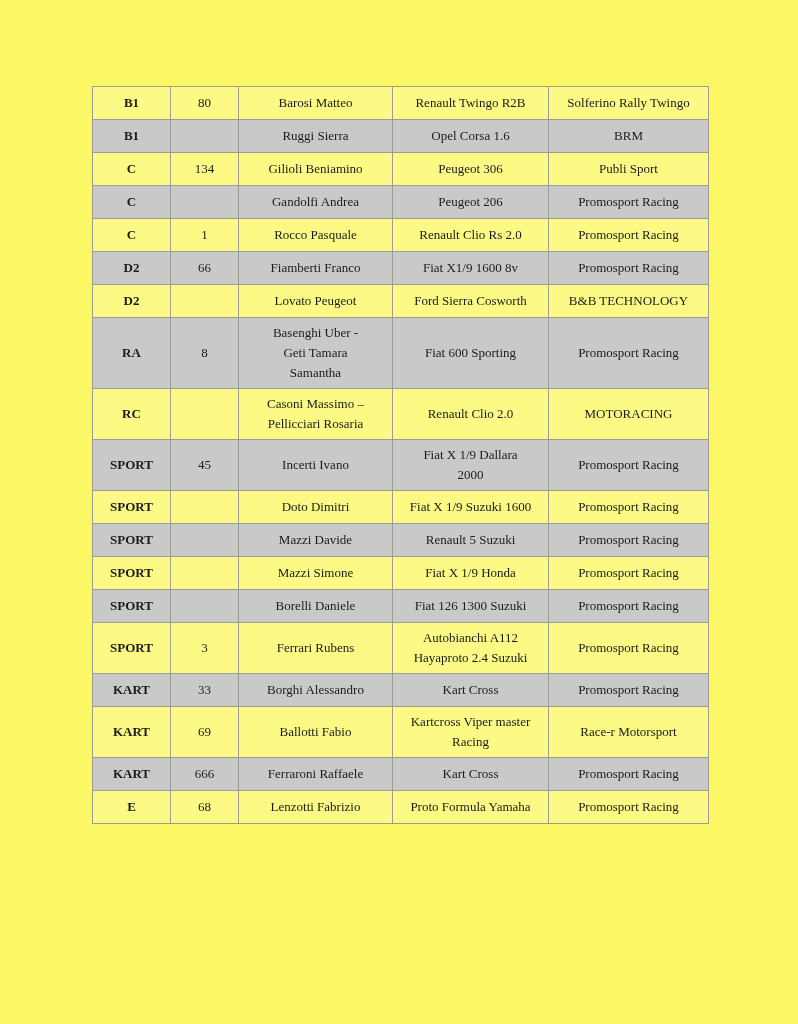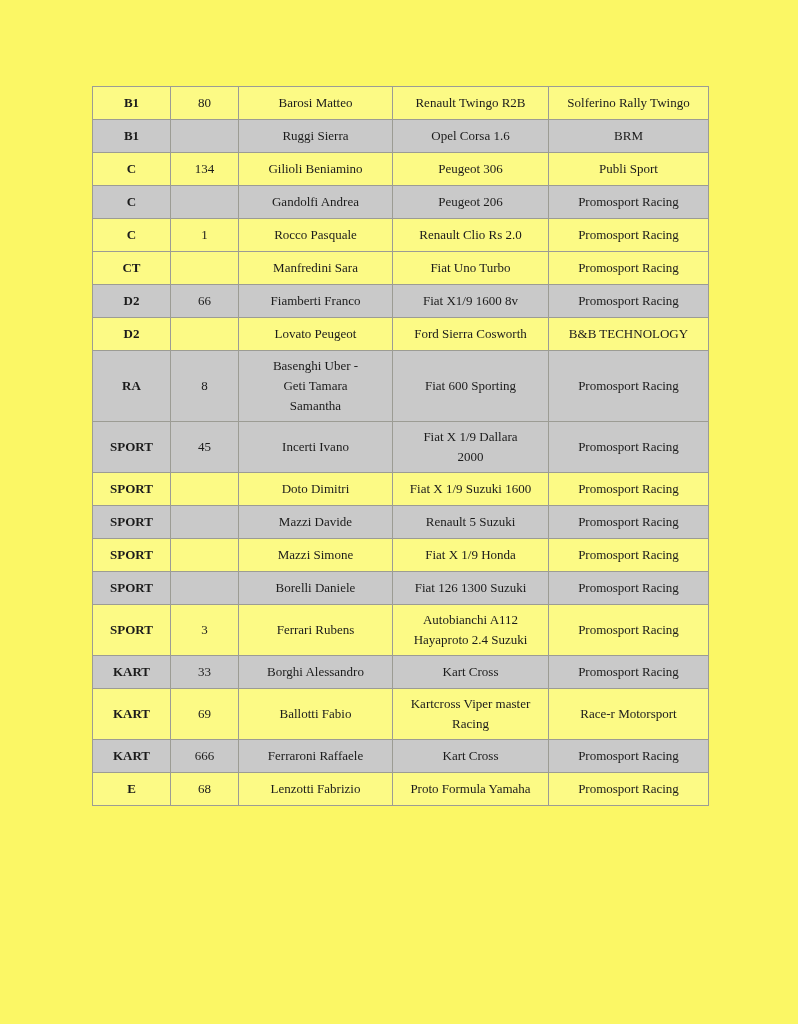--- a/index.html
+++ b/index.html
@@ -85,27 +85,20 @@
         <td class="car-cell">Peugeot 206</td>
         <td class="team-cell">Promosport Racing</td>
       </tr>
       <tr class="yellow">
         <td class="category-cell">C</td>
         <td class="number-cell">1</td>
         <td class="driver-cell">Rocco Pasquale</td>
         <td class="car-cell">Renault Clio Rs 2.0</td>
         <td class="team-cell">Promosport Racing</td>
       </tr>
-      <tr class="yellow">
-        <td class="category-cell">CT</td>
-        <td class="number-cell"></td>
-        <td class="driver-cell">Manfredini Sara</td>
-        <td class="car-cell">Fiat Uno Turbo</td>
-        <td class="team-cell">Promosport Racing</td>
-      </tr>
       <tr class="gray">
         <td class="category-cell">D2</td>
         <td class="number-cell">66</td>
         <td class="driver-cell">Fiamberti Franco</td>
         <td class="car-cell">Fiat X1/9 1600 8v</td>
         <td class="team-cell">Promosport Racing</td>
       </tr>
       <tr class="yellow">
         <td class="category-cell">D2</td>
         <td class="number-cell"></td>
@@ -115,20 +108,28 @@
       </tr>
       <tr class="gray">
         <td class="category-cell">RA</td>
         <td class="number-cell">8</td>
         <td class="driver-cell">Basenghi Uber -
 Geti Tamara
 Samantha</td>
         <td class="car-cell">Fiat 600 Sporting</td>
         <td class="team-cell">Promosport Racing</td>
       </tr>
+      <tr class="yellow">
+        <td class="category-cell">RC</td>
+        <td class="number-cell"></td>
+        <td class="driver-cell">Casoni Massimo –
+Pellicciari Rosaria</td>
+        <td class="car-cell">Renault Clio 2.0</td>
+        <td class="team-cell">MOTORACING</td>
+      </tr>
       <tr class="gray">
         <td class="category-cell">SPORT</td>
         <td class="number-cell">45</td>
         <td class="driver-cell">Incerti Ivano</td>
         <td class="car-cell">Fiat X 1/9 Dallara
 2000</td>
         <td class="team-cell">Promosport Racing</td>
       </tr>
       <tr class="yellow">
         <td class="category-cell">SPORT</td>

